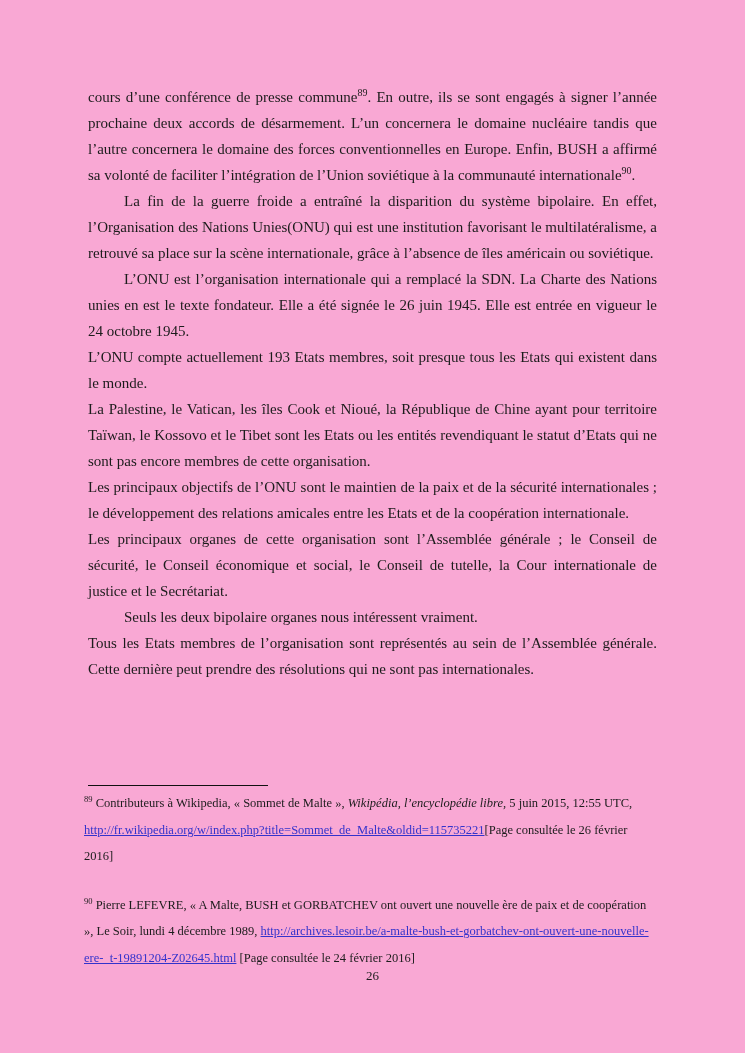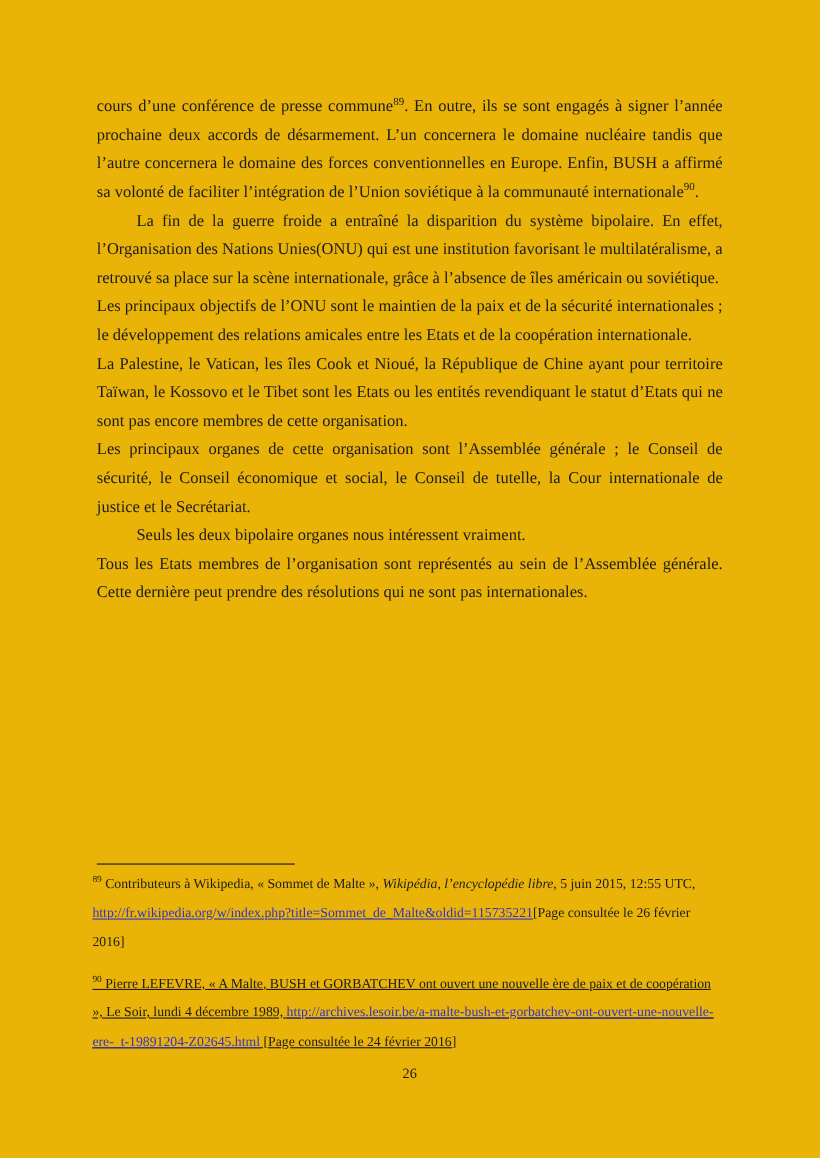--- a/index.html
+++ b/index.html
@@ -4,21 +4,21 @@
 <style>
   html, body {
     margin: 0;
     padding: 0;
     background: #ffffff;
   }
   .page {
     position: relative;
     width: 745px;
     height: 1053px;
-    background: #eab308;
+    background: #f9a8d4;
     font-family: "Liberation Serif", "DejaVu Serif", serif;
     color: #1c1c1c;
     overflow: hidden;
   }
   .page-body {
     position: absolute;
     left: 88px;
     top: 84px;
     width: 569px;
   }
@@ -50,22 +50,21 @@
     top: 790px;
     width: 569px;
   }
   .footnote {
     margin: 0;
     font-size: 12.5px;
     line-height: 26.5px;
     text-align: left;
   }
   .footnote + .footnote {
-    margin-top: 11px;
-    text-decoration: underline;
+    margin-top: 22px;
   }
   .footnote sup.fn-ref {
     font-size: 8.5px;
   }
   .footnote a.link {
     color: #3333cc;
     text-decoration: underline;
     overflow-wrap: break-word;
     word-break: break-word;
   }
@@ -83,22 +82,24 @@
     color: #1c1c1c;
   }
 </style>
 </head>
 <body>
 
 <div class="page">
   <div class="page-body">
       <p class="para"><span>cours d’une conférence de presse commune</span><sup class="fn-ref">89</sup><span>. En outre, ils se sont engagés à signer l’année prochaine deux accords de désarmement. L’un concernera le domaine nucléaire tandis que l’autre concernera le domaine des forces conventionnelles en Europe. Enfin, BUSH a affirmé sa volonté de faciliter l’intégration de l’Union soviétique à la communauté internationale</span><sup class="fn-ref">90</sup><span>.</span></p>
       <p class="para indent"><span>La fin de la guerre froide a entraîné la disparition du système bipolaire. En effet, l’Organisation des Nations Unies(ONU) qui est une institution favorisant le multilatéralisme, a retrouvé sa place sur la scène internationale, grâce à l’absence de îles américain ou soviétique.</span></p>
+      <p class="para indent"><span>L’ONU est l’organisation internationale qui a remplacé la SDN. La Charte des Nations unies en est le texte fondateur. Elle a été signée le 26 juin 1945. Elle est entrée en vigueur le 24 octobre 1945.</span></p>
+      <p class="para"><span>L’ONU compte actuellement 193 Etats membres, soit presque tous les Etats qui existent dans le monde.</span></p>
+      <p class="para"><span>La Palestine, le Vatican, les îles Cook et Nioué, la République de Chine ayant pour territoire Taïwan, le Kossovo et le Tibet sont les Etats ou les entités revendiquant le statut d’Etats qui ne sont pas encore membres de cette organisation.</span></p>
       <p class="para"><span>Les principaux objectifs de l’ONU sont le maintien de la paix et de la sécurité internationales ; le développement des relations amicales entre les Etats et de la coopération internationale.</span></p>
-      <p class="para"><span>La Palestine, le Vatican, les îles Cook et Nioué, la République de Chine ayant pour territoire Taïwan, le Kossovo et le Tibet sont les Etats ou les entités revendiquant le statut d’Etats qui ne sont pas encore membres de cette organisation.</span></p>
       <p class="para"><span>Les principaux organes de cette organisation sont l’Assemblée générale ; le Conseil de sécurité, le Conseil économique et social, le Conseil de tutelle, la Cour internationale de justice et le Secrétariat.</span></p>
       <p class="para indent"><span>Seuls les deux bipolaire organes nous intéressent vraiment.</span></p>
       <p class="para"><span>Tous les Etats membres de l’organisation sont représentés au sein de l’Assemblée générale. Cette dernière peut prendre des résolutions qui ne sont pas internationales.</span></p>
     </div>
   <div class="footnote-separator"></div>
   <div class="footnotes">
       <p class="footnote"><sup class="fn-ref">89</sup><span> Contributeurs à Wikipedia, « Sommet de Malte », </span><em>Wikipédia, l’encyclopédie libre,</em><span> 5 juin 2015, 12:55 UTC, </span><a class="link" href="#">http://fr.wikipedia.org/w/index.php?title=Sommet_de_Malte&amp;oldid=115735221</a><span>[Page consultée le 26 février 2016]</span></p>
       <p class="footnote"><sup class="fn-ref">90</sup><span> Pierre LEFEVRE, « A Malte, BUSH et GORBATCHEV ont ouvert une nouvelle ère de paix et de coopération », Le Soir, lundi 4 décembre 1989, </span><a class="link" href="#">http://archives.lesoir.be/a-malte-bush-et-gorbatchev-ont-ouvert-une-nouvelle-ere-_t-19891204-Z02645.html</a><span> [Page consultée le 24 février 2016]</span></p>
     </div>
   <div class="page-number">26</div>

